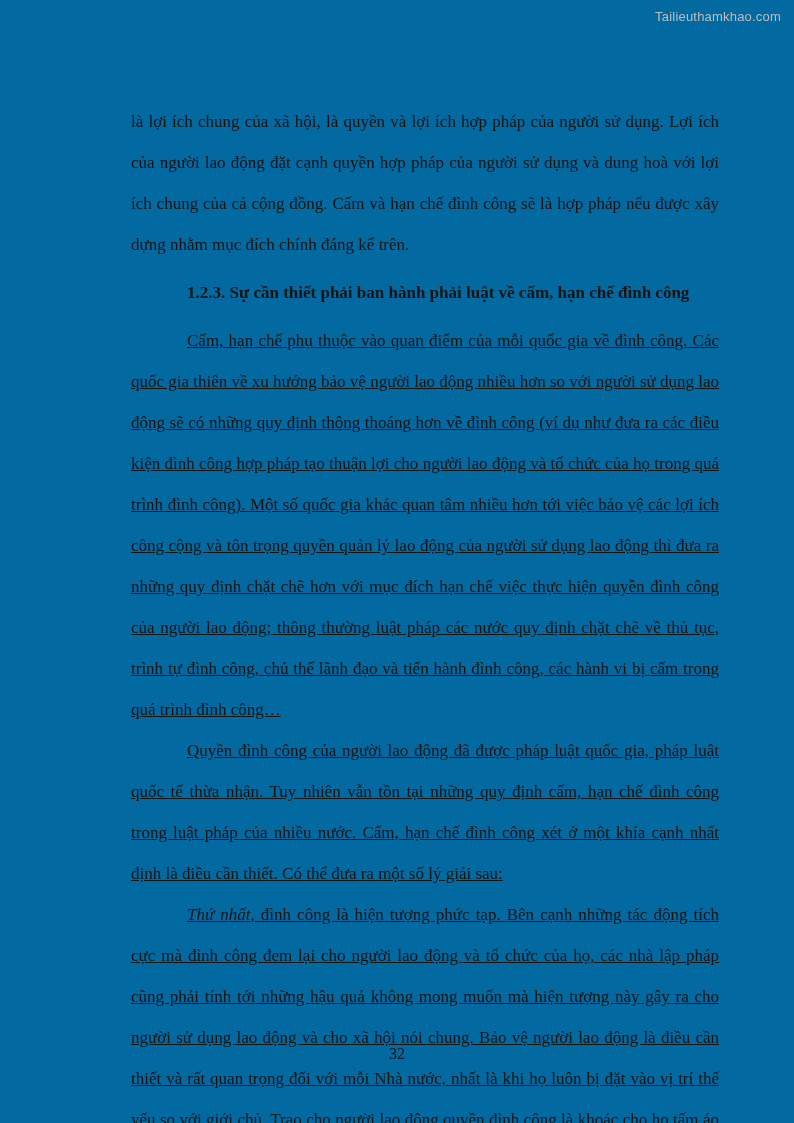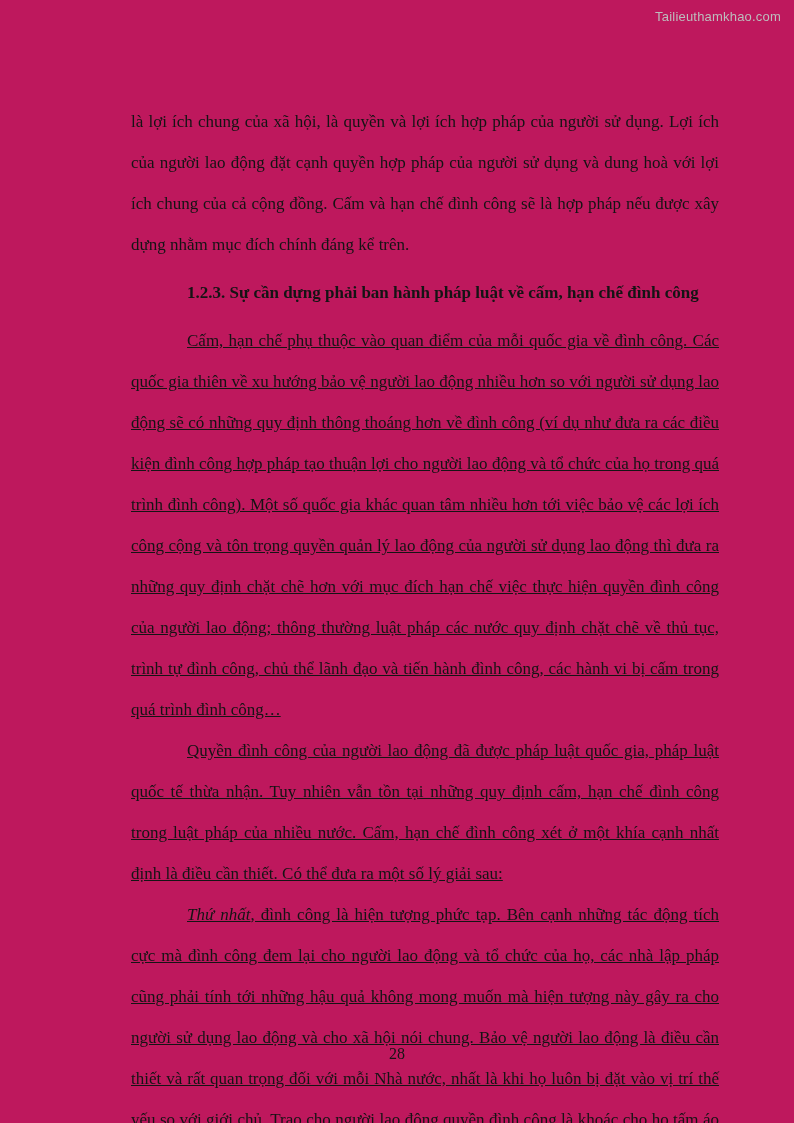--- a/index.html
+++ b/index.html
@@ -4,21 +4,21 @@
 <style>
   html, body {
     margin: 0;
     padding: 0;
     background: #ffffff;
   }
   .page {
     width: 794px;
     height: 1123px;
     position: relative;
-    background: #be185d;
+    background: #0369a1;
     margin: 0 auto;
     overflow: hidden;
     font-family: "Liberation Serif", "DejaVu Serif", serif;
     color: #141414;
   }
   .watermark {
     position: absolute;
     top: 9px;
     right: 13px;
     font-family: "Liberation Sans", "DejaVu Sans", sans-serif;
@@ -63,25 +63,25 @@
 <body>
 
 <div class="page">
 
   <div class="watermark">Tailieuthamkhao.com</div>
 
   <div class="content">
 
     <p class="para">là lợi ích chung của xã hội, là quyền và lợi ích hợp pháp của người sử dụng. Lợi ích của người lao động đặt cạnh quyền hợp pháp của người sử dụng và dung hoà với lợi ích chung của cả cộng đồng. Cấm và hạn chế đình công sẽ là hợp pháp nếu được xây dựng nhằm mục đích chính đáng kể trên.</p>
 
-    <p class="heading">1.2.3. Sự cần dựng phải ban hành pháp luật về cấm, hạn chế đình công</p>
+    <p class="heading">1.2.3. Sự cần thiết phải ban hành phải luật về cấm, hạn chế đình công</p>
 
     <p class="para indent">Cấm, hạn chế phụ thuộc vào quan điểm của mỗi quốc gia về đình công. Các quốc gia thiên về xu hướng bảo vệ người lao động nhiều hơn so với người sử dụng lao động sẽ có những quy định thông thoáng hơn về đình công (ví dụ như đưa ra các điều kiện đình công hợp pháp tạo thuận lợi cho người lao động và tổ chức của họ trong quá trình đình công). Một số quốc gia khác quan tâm nhiều hơn tới việc bảo vệ các lợi ích công cộng và tôn trọng quyền quản lý lao động của người sử dụng lao động thì đưa ra những quy định chặt chẽ hơn với mục đích hạn chế việc thực hiện quyền đình công của người lao động; thông thường luật pháp các nước quy định chặt chẽ về thủ tục, trình tự đình công, chủ thể lãnh đạo và tiến hành đình công, các hành vi bị cấm trong quá trình đình công…</p>
 
     <p class="para indent">Quyền đình công của người lao động đã được pháp luật quốc gia, pháp luật quốc tế thừa nhận. Tuy nhiên vẫn tồn tại những quy định cấm, hạn chế đình công trong luật pháp của nhiều nước. Cấm, hạn chế đình công xét ở một khía cạnh nhất định là điều cần thiết. Có thể đưa ra một số lý giải sau:</p>
 
     <p class="para indent"><i>Thứ nhất</i><span>, đình công là hiện tượng phức tạp. Bên cạnh những tác động tích cực mà đình công đem lại cho người lao động và tổ chức của họ, các nhà lập pháp cũng phải tính tới những hậu quả không mong muốn mà hiện tượng này gây ra cho người sử dụng lao động và cho xã hội nói chung. Bảo vệ người lao động là điều cần thiết và rất quan trọng đối với mỗi Nhà nước, nhất là khi họ luôn bị đặt vào vị trí thế yếu so với giới chủ. Trao cho người lao động quyền đình công là khoác cho họ tấm áo bảo hộ trước những sức ép mà giới</span></p>
 
   </div>
 
-  <div class="page-number">28</div>
+  <div class="page-number">32</div>
 
 </div>
 
 </body></html>

